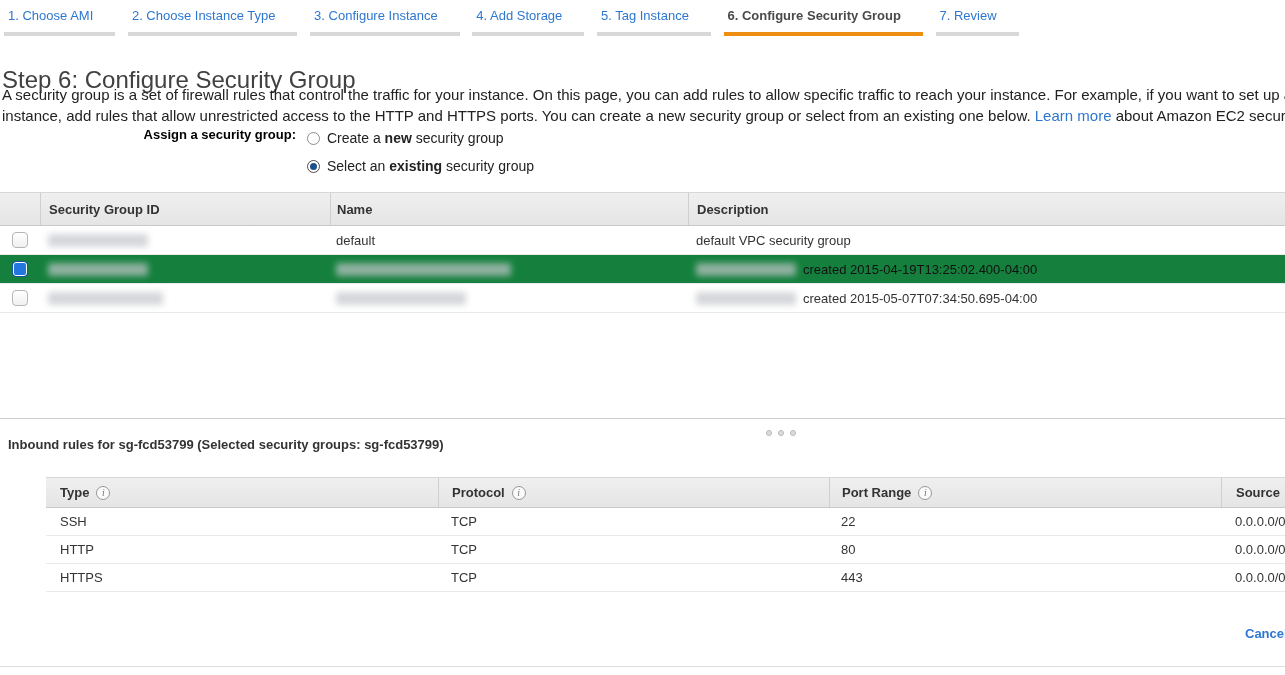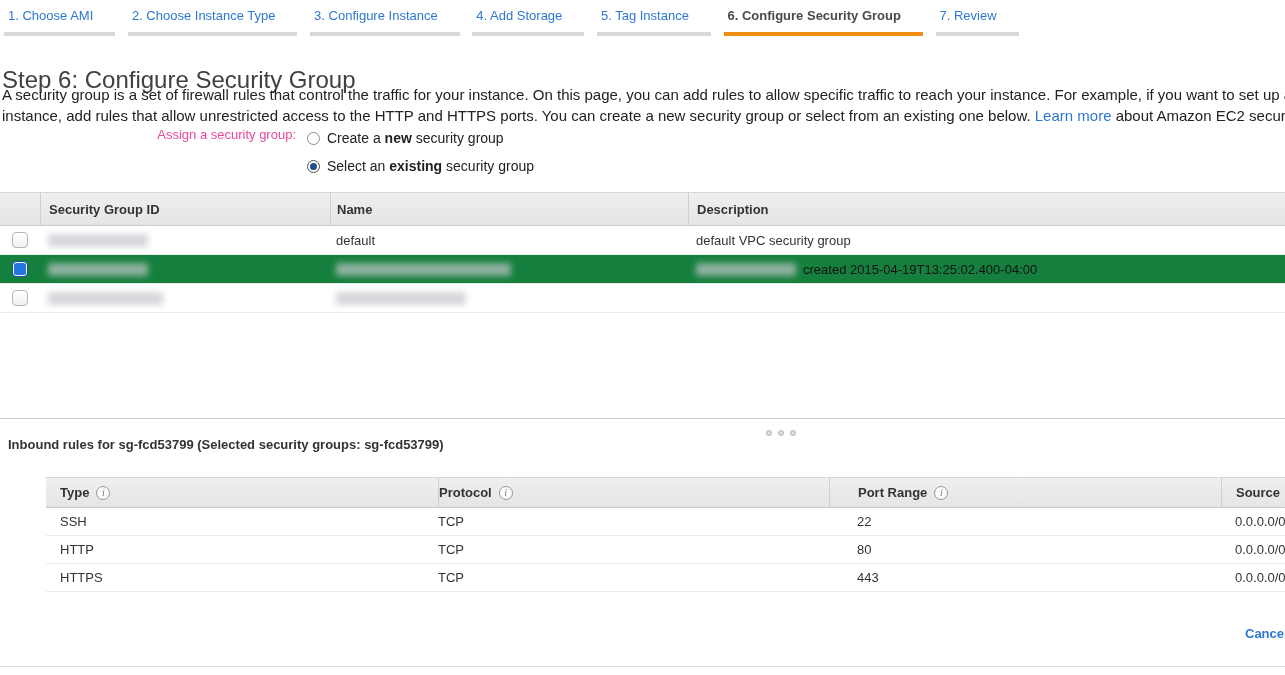--- a/index.html
+++ b/index.html
@@ -19,21 +19,21 @@
   }
   .tab.active { color: #4a4a4a; font-weight: bold; border-bottom-color: #ee8f14; text-align: center; }
 
   
   .page-title { position: absolute; top: 50px; left: 2px; font-size: 24px; font-weight: 400; color: #414141; }
   .desc { position: absolute; top: 84px; left: 2px; font-size: 15px; color: #222; line-height: 21px; white-space: nowrap; }
   .desc a { color: #2e77d0; text-decoration: none; cursor: pointer; }
 
   
   .assign { position: absolute; top: 124px; left: 0; width: 700px; }
-  .assign-label { position: absolute; left: 0; top: 3px; width: 296px; text-align: right; font-weight: normal; font-size: 13px; color: #ec4899; }
+  .assign-label { position: absolute; left: 0; top: 3px; width: 296px; text-align: right; font-weight: bold; font-size: 13px; color: #000000; }
   .assign-options { position: absolute; left: 307px; top: 0; }
   .option-row { height: 28px; display: flex; align-items: center; font-size: 14px; color: #222; cursor: pointer; }
   .radio {
     display: inline-block; width: 13px; height: 13px; border: 1px solid #8e8e8e;
     border-radius: 50%; background: #fff; margin-right: 7px; position: relative; flex: 0 0 auto;
   }
   .radio.checked { border-color: #4d4d4d; }
   .radio.checked::after {
     content: ""; position: absolute; left: 2px; top: 2px; width: 7px; height: 7px;
     border-radius: 50%; background: #1f4e8c;
@@ -82,22 +82,22 @@
   .grip .dot {
     display: inline-block; width: 6px; height: 6px; border-radius: 50%;
     background: #dcdcdc; border: 1px solid #b9b9b9; margin-right: 6px;
   }
 
   
   .inbound-heading { position: absolute; top: 437px; left: 8px; font-size: 13px; font-weight: bold; color: #333; }
   .rules-table { position: absolute; top: 477px; left: 16px; width: 1285px; margin-left: 30px; }
   .rules-table .thead { height: 31px; }
   .col-type  { width: 392px; flex: 0 0 auto; padding-left: 14px; }
-  .col-proto { width: 391px; flex: 0 0 auto; }
-  .col-port  { width: 392px; flex: 0 0 auto; padding-left: 28px; }
+  .col-proto { width: 391px; flex: 0 0 auto; padding-left: 13px; }
+  .col-port  { width: 392px; flex: 0 0 auto; padding-left: 12px; }
   .col-src   { flex: 1 1 auto; padding-left: 14px; }
   .rule-row { display: flex; align-items: center; height: 28px; border-bottom: 1px solid #eaeaea; font-size: 13px; color: #333; }
   .info-icon {
     display: inline-block; width: 14px; height: 14px; line-height: 12px;
     border: 1px solid #979797; border-radius: 50%; text-align: center;
     font-size: 10px; font-style: italic; font-weight: normal;
     font-family: "Liberation Serif", serif; color: #777;
     margin-left: 7px; background: #fbfbfb; cursor: pointer;
   }
 
@@ -176,20 +176,24 @@
   <div class="sg-row">
     <div class="th col-cb">
         <span class="cb"></span>
       </div>
     <div class="th col-id">
         <span class="redact w115"></span>
       </div>
     <div class="th col-name">
         <span class="redact w130"></span>
       </div>
+    <div class="th col-desc">
+        <span class="redact w100 mr"></span>
+        <span>created 2015-05-07T07:34:50.695-04:00</span>
+      </div>
   </div>
 </div>
 
 <div class="splitter"></div>
 <div class="grip">
   <span class="dot"></span><span class="dot"></span><span class="dot"></span>
 </div>
 
 <div class="inbound-heading">Inbound rules for sg-fcd53799 (Selected security groups: sg-fcd53799)</div>
 

